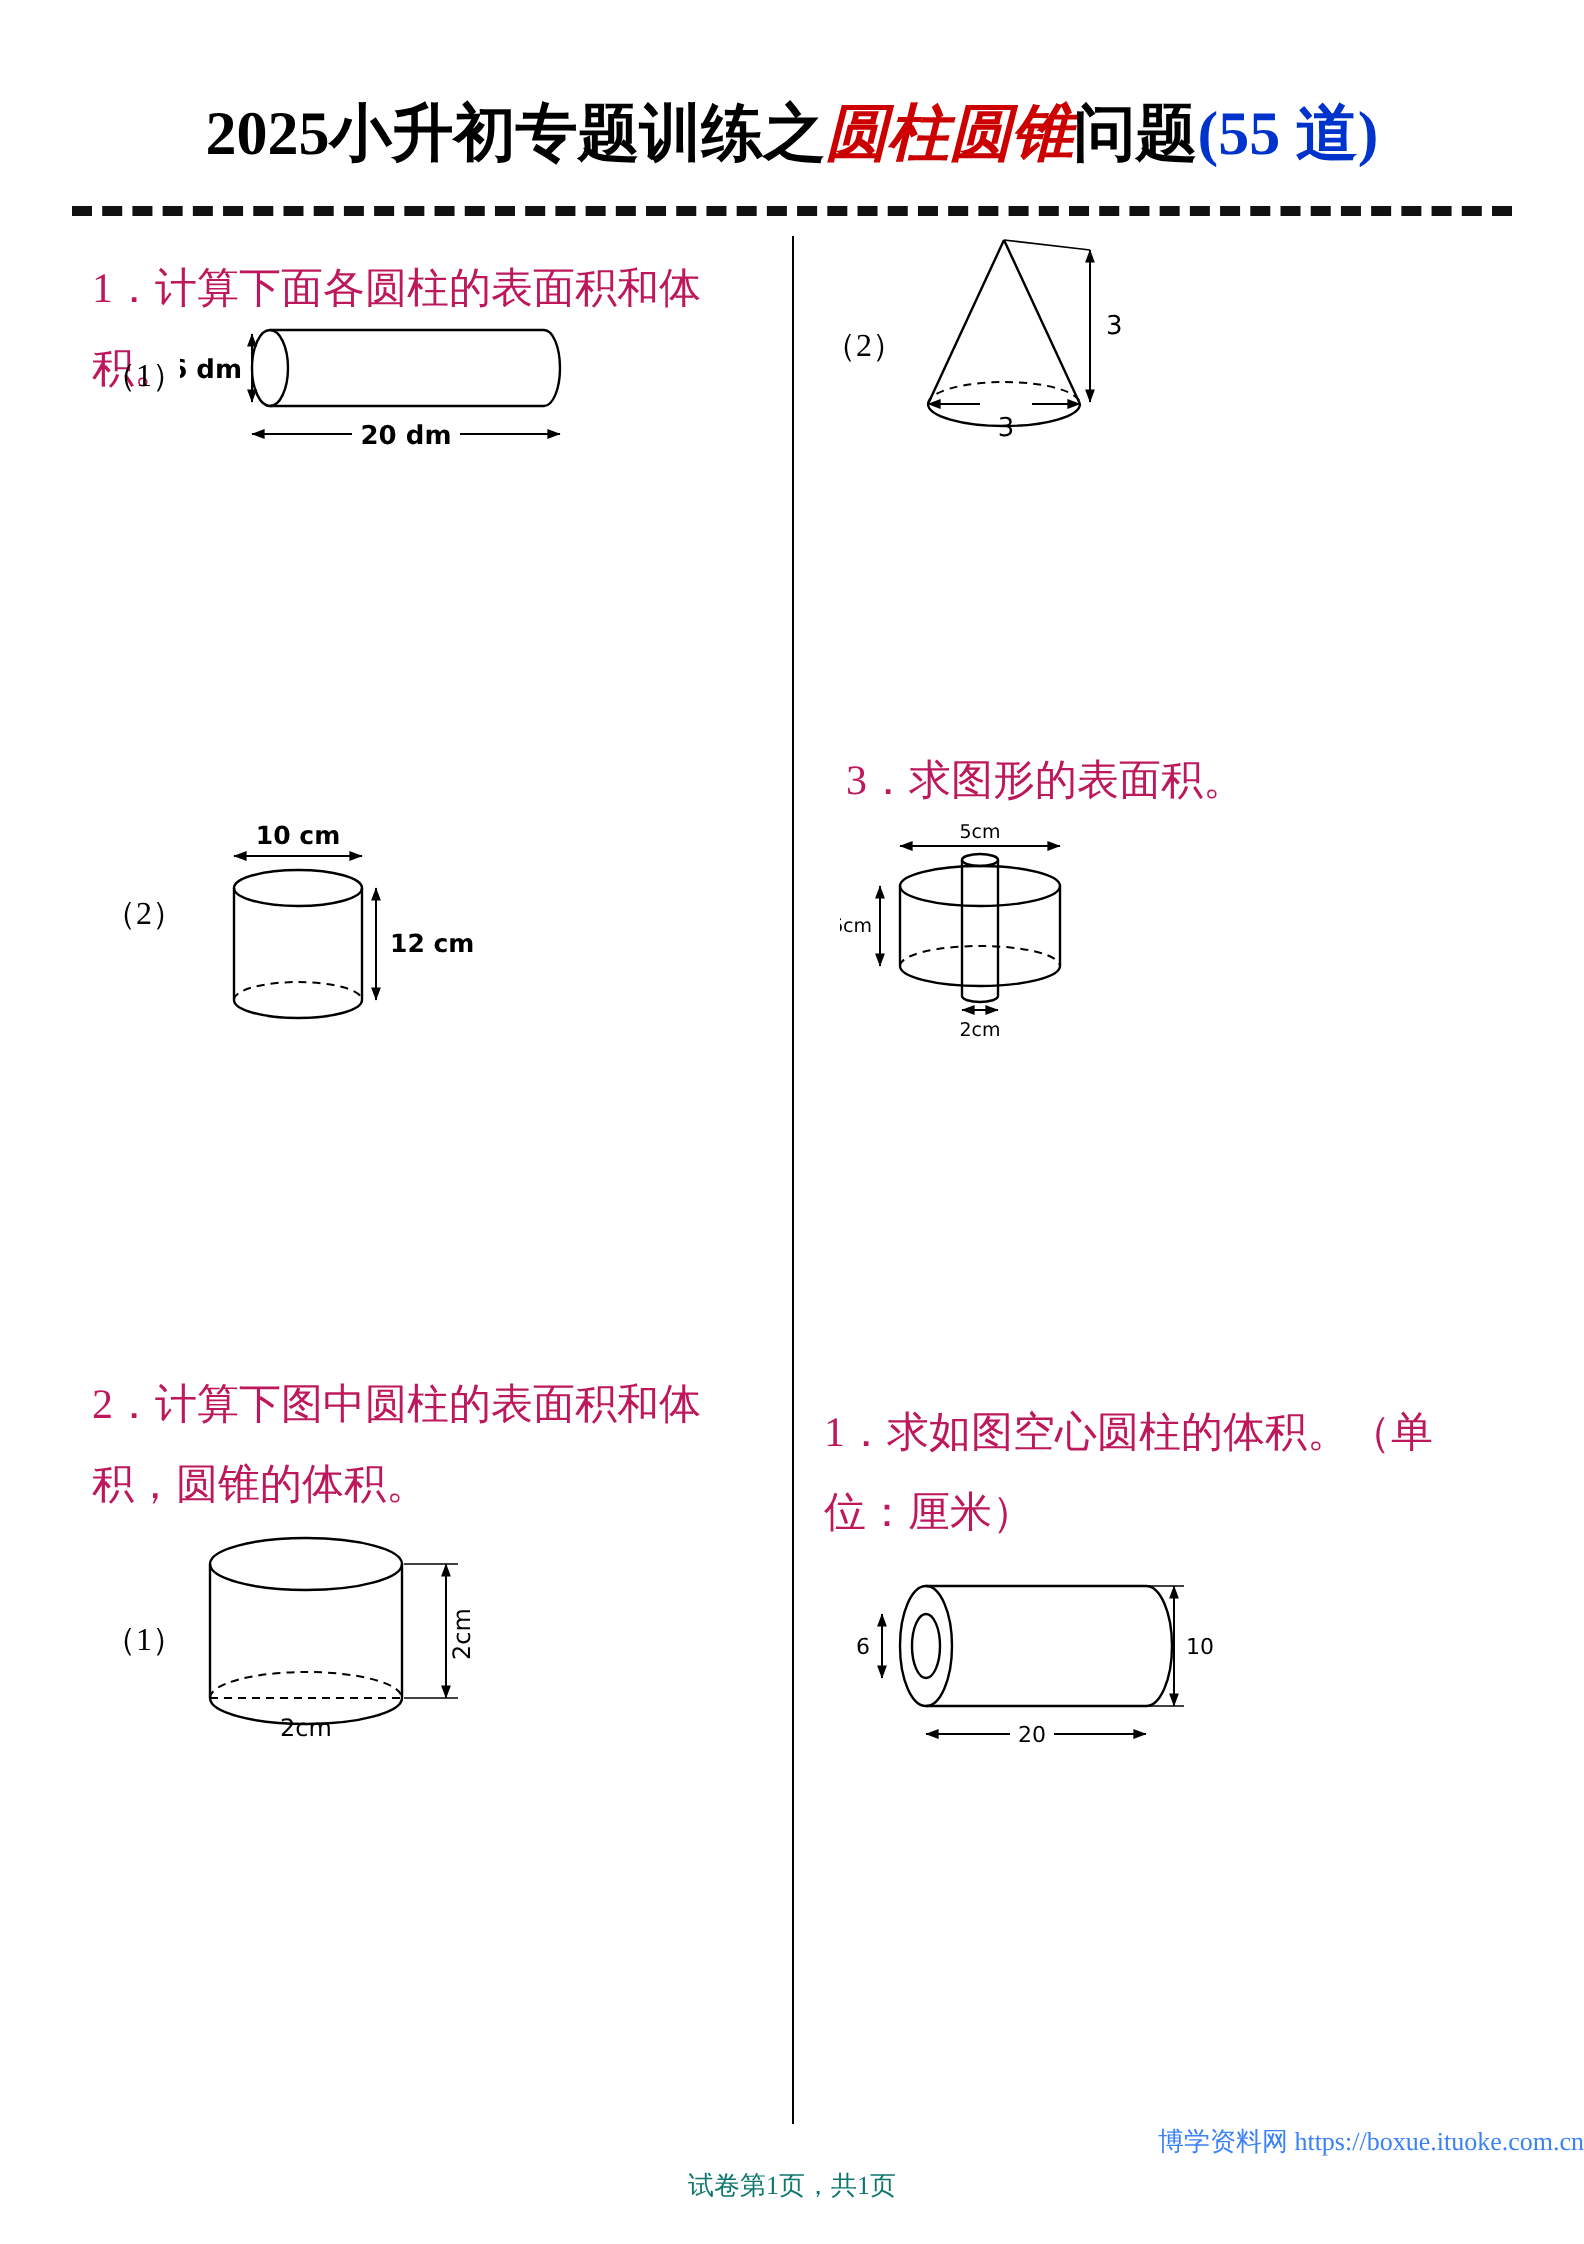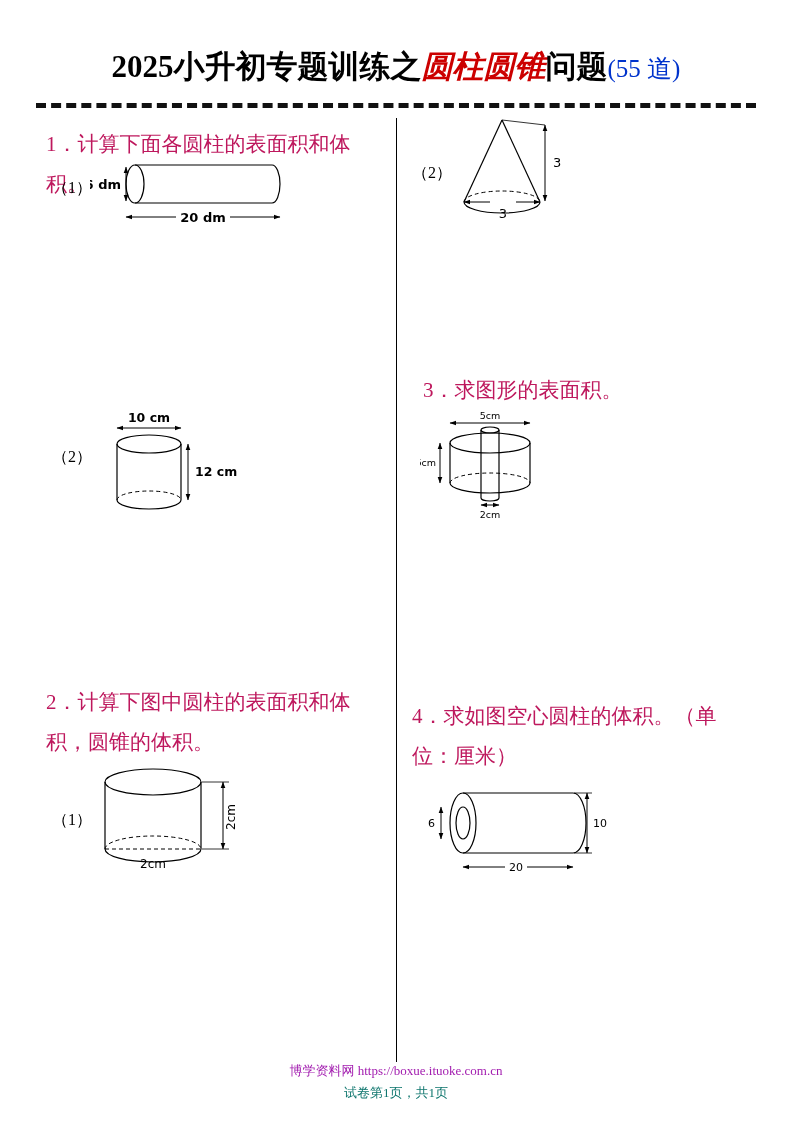--- a/index.html
+++ b/index.html
@@ -1,32 +1,32 @@
 <!DOCTYPE html>
 <html style="--title-red: #cc0000; --count-blue: #0033cc;"><head>
 <meta charset="utf-8">
 <style>
   * { margin:0; padding:0; box-sizing:border-box; }
   html,body { background:#ececec; }
   body { font-family:"Liberation Serif","DejaVu Sans",serif; }
   .page { position:relative; width:792px; height:1122px; margin:0 auto; background:#ffffff; color:#000; overflow:hidden; }
   .title { position:absolute; top:46px; left:0; width:100%; text-align:center; font-size:31px; font-weight:bold; white-space:nowrap; }
   .title .red  { color:var(--title-red,#cc0000);font-style:italic; }
-  .title .blue { color:var(--count-blue,#0033cc); font-size:25px; font-weight:normal; }
+  .title .blue { color:var(--count-blue,#0033cc); font-size:31px; font-weight:bold; }
   .dashed-rule { position:absolute; top:103px; left:36px; right:36px; border-top:5px dashed #111; }
   .vdivider { position:absolute; left:396px; top:118px; width:1px; height:944px; background:#000; }
   .qtext  { position:absolute; font-size:21px; line-height:40px; color:#be185d; }
   .plabel { position:absolute; font-size:16px; color:#000; }
   .diagram { position:absolute; }
   .ln   { fill:none; stroke:#000; stroke-width:1.2; }
   .dsh  { fill:none; stroke:#000; stroke-width:1; stroke-dasharray:4 3; }
   .dim  { stroke:#000; stroke-width:1; fill:none; }
   .tick { stroke:#000; stroke-width:0.8; fill:none; }
   svg text { fill:#000; font-family:"DejaVu Sans","Liberation Sans",sans-serif; }
-  .footer-watermark { position:absolute; top:1062px; left:0; width:100%; text-align:center; font-size:13px; color:#a21caf; }
+  .footer-watermark { position:absolute; top:1062px; left:0; width:100%; text-align:right; font-size:13px; color:#3b82f6; }
   .footer-page { position:absolute; top:1084px; left:0; width:100%; text-align:center; font-size:13px; color:#0f766e; }
 </style>
 </head>
 <body>
 
 <svg width="0" height="0" style="position:absolute" aria-hidden="true">
   <defs>
     <marker id="ah" viewBox="0 0 10 10" refX="9" refY="5" markerWidth="7" markerHeight="7" orient="auto-start-reverse">
       <path d="M0,1.5 L9.5,5 L0,8.5 z" fill="#000"></path>
     </marker>
@@ -117,21 +117,21 @@
     <ellipse class="ln" cx="70" cy="20" rx="9" ry="3"></ellipse>
     <line class="ln" x1="61" y1="20" x2="61" y2="88"></line>
     <line class="ln" x1="79" y1="20" x2="79" y2="88"></line>
     <path class="ln" d="M61,88 A9,3 0 0 0 79,88"></path>
     <line class="dim" x1="20" y1="33" x2="20" y2="73" marker-start="url(#ah)" marker-end="url(#ah)"></line>
     <text x="16" y="56" text-anchor="end" font-size="9.5">6cm</text>
     <line class="dim" x1="61" y1="95" x2="79" y2="95" marker-start="url(#ah)" marker-end="url(#ah)"></line>
     <text x="70" y="108" text-anchor="middle" font-size="9.5">2cm</text>
   </svg>
 
-  <div class="qtext" style="left:412px; top:696px; width:305px;">4．求如图空心圆柱的体积。（单位：厘米）</div>
+  <div class="qtext" style="left:412px; top:696px; width:305px;">1．求如图空心圆柱的体积。（单位：厘米）</div>
 
   <svg class="diagram" style="left:415px; top:780px;" width="200" height="100" viewBox="0 0 200 100">
     <line class="ln" x1="48" y1="13" x2="158" y2="13"></line>
     <line class="ln" x1="48" y1="73" x2="158" y2="73"></line>
     <path class="ln" d="M158,13 A13,30 0 0 1 158,73"></path>
     <ellipse class="ln" cx="48" cy="43" rx="13" ry="30"></ellipse>
     <ellipse class="ln" cx="48" cy="43" rx="7" ry="16"></ellipse>
     <line class="dim" x1="26" y1="27" x2="26" y2="59" marker-start="url(#ah)" marker-end="url(#ah)"></line>
     <text x="20" y="47" text-anchor="end" font-size="11">6</text>
     <line class="tick" x1="159" y1="13" x2="177" y2="13"></line>

